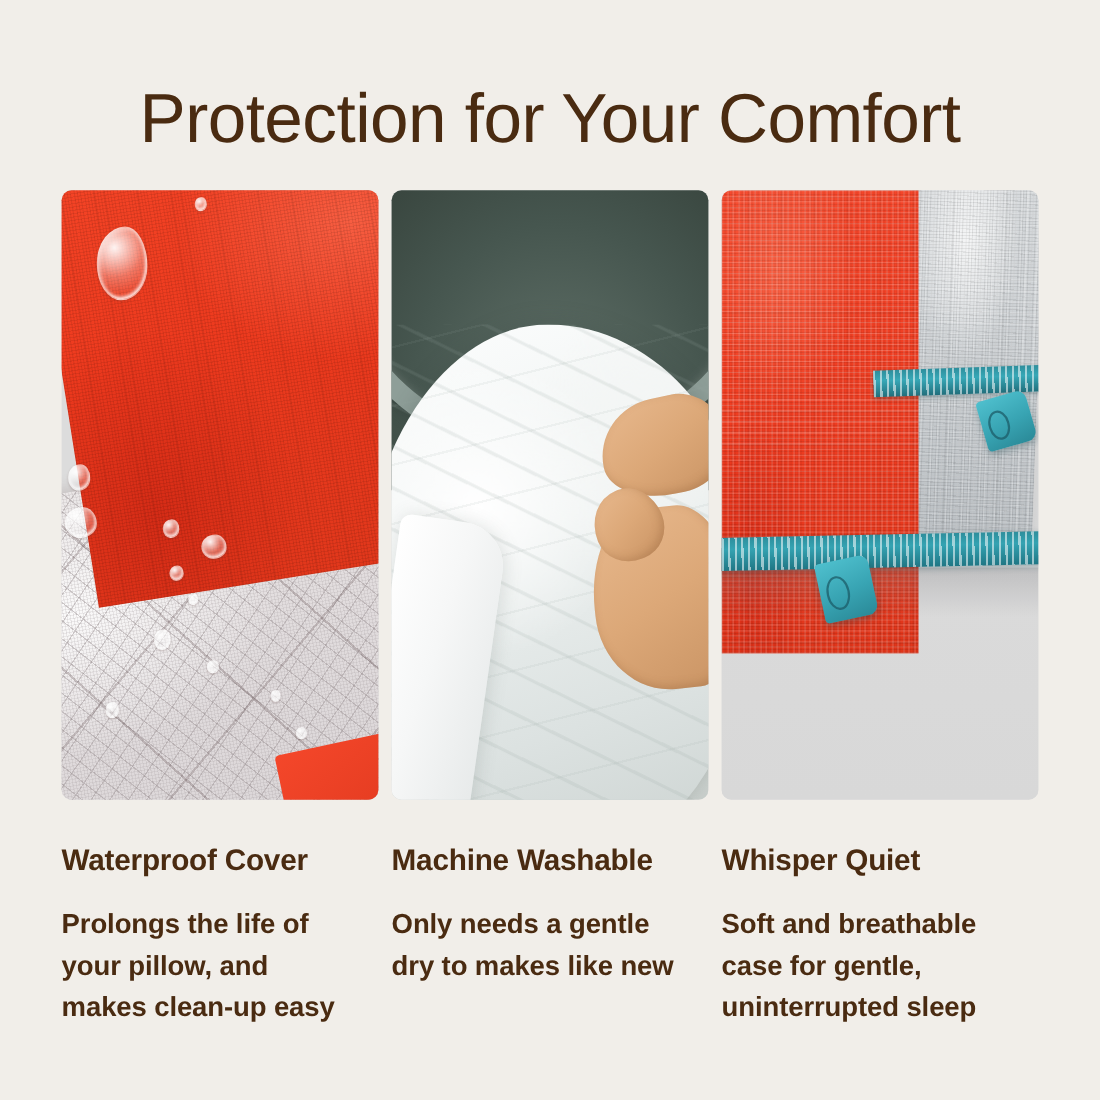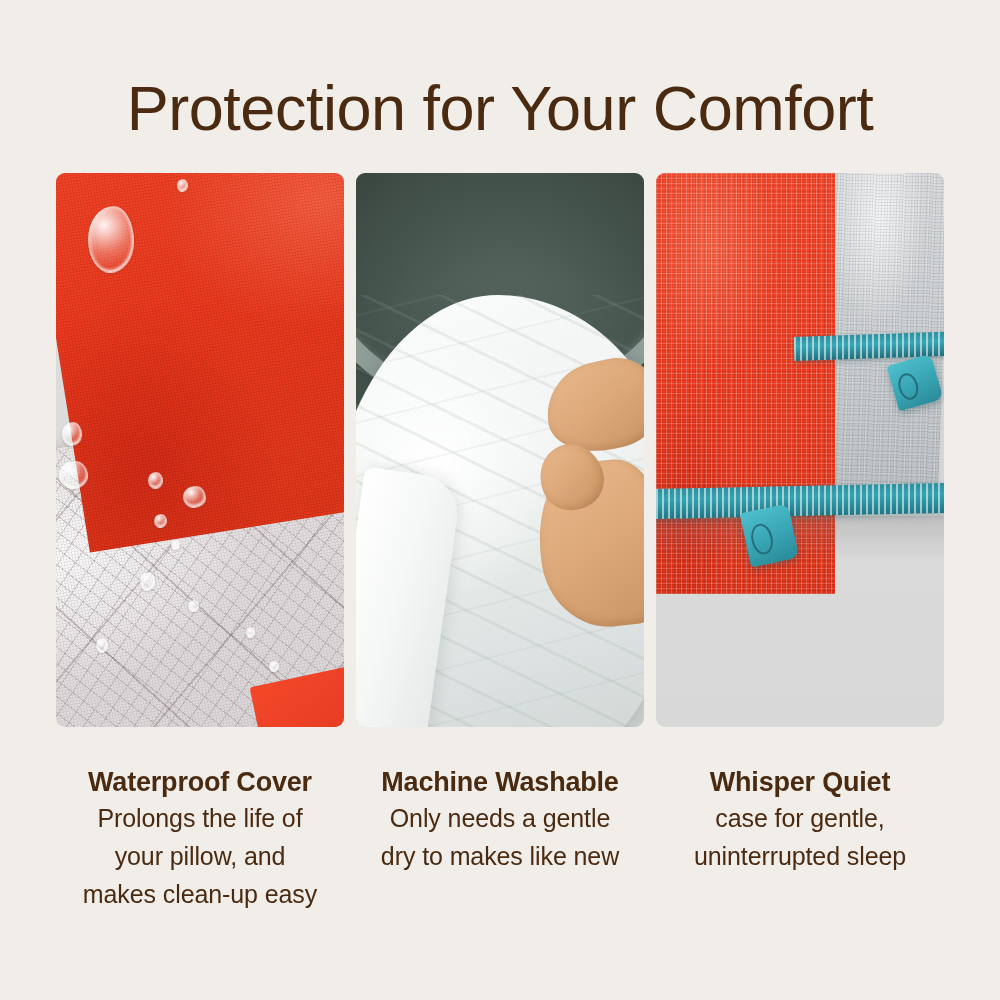--- a/index.html
+++ b/index.html
@@ -283,34 +283,34 @@
   .captions {
     position: absolute;
     left: 56px;
     top: 765px;
     width: 888px;
     display: flex;
     gap: 12px;
   }
   .caption {
     width: 288px;
-    text-align: center;
   }
   .caption-title {
     color: #4A2B11;
     font-size: 27px;
     font-weight: 700;
     line-height: 34px;
     letter-spacing: -0.2px;
     white-space: nowrap;
   }
   .caption-body {
+    margin-top: 22px;
     color: #4A2B11;
     font-size: 25px;
-    font-weight: 400;
+    font-weight: 700;
     line-height: 38px;
     letter-spacing: -0.1px;
   }
   .caption-body span { display: block; }
 </style>
 </head>
 <body>
 
 <div class="page">
 
@@ -392,20 +392,21 @@
       <div class="caption-title">Machine Washable</div>
       <div class="caption-body">
         <span>Only needs a gentle</span>
         <span>dry to makes like new</span>
       </div>
     </div>
 
     <div class="caption">
       <div class="caption-title">Whisper Quiet</div>
       <div class="caption-body">
+        <span>Soft and breathable</span>
         <span>case for gentle,</span>
         <span>uninterrupted sleep</span>
       </div>
     </div>
 
   </div>
 
 </div>
 
 </body></html>

